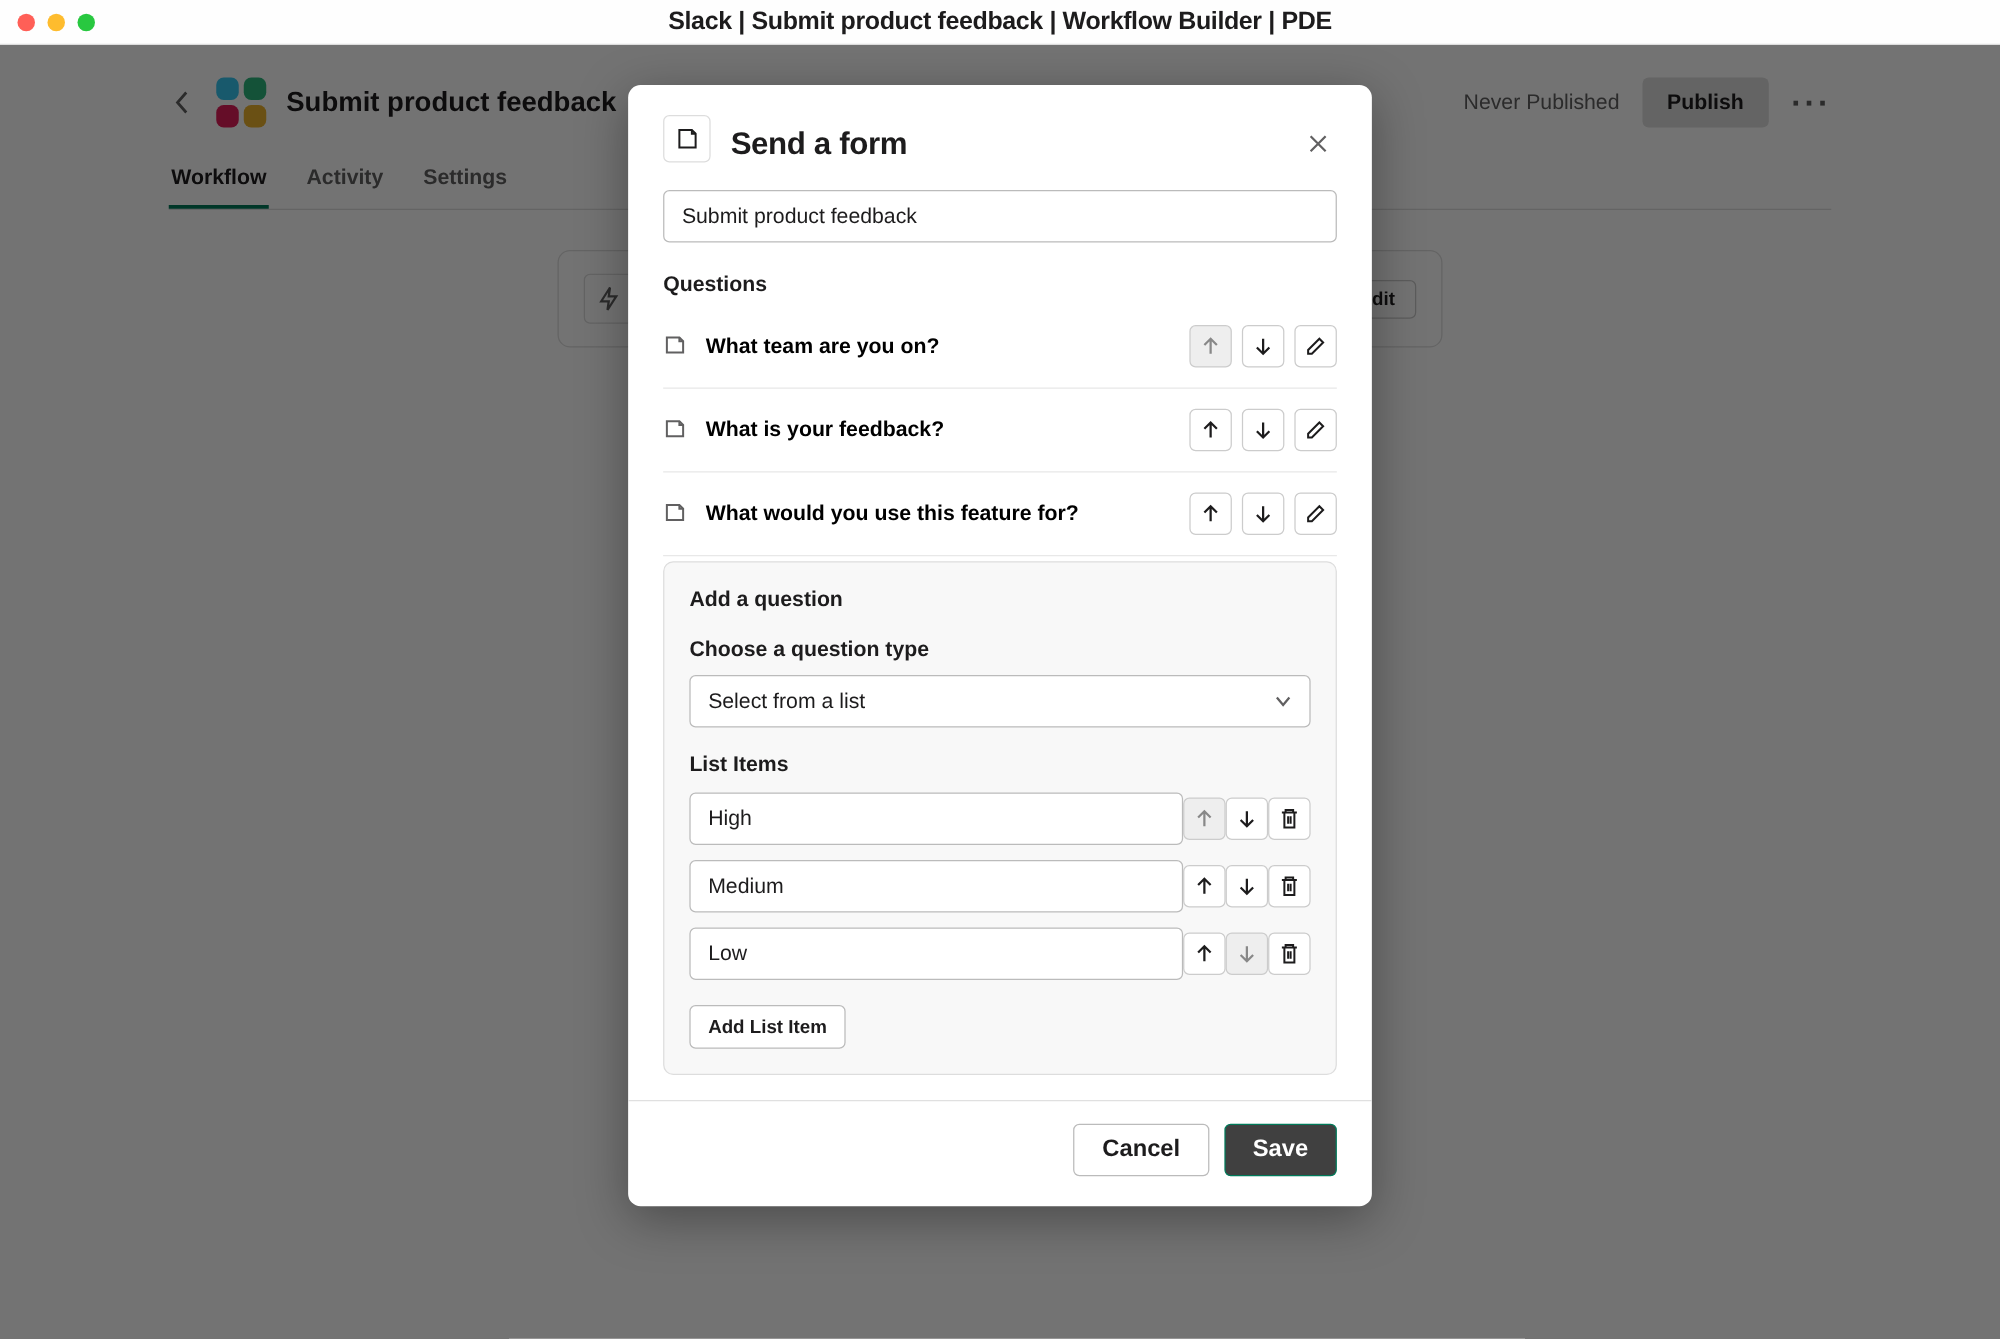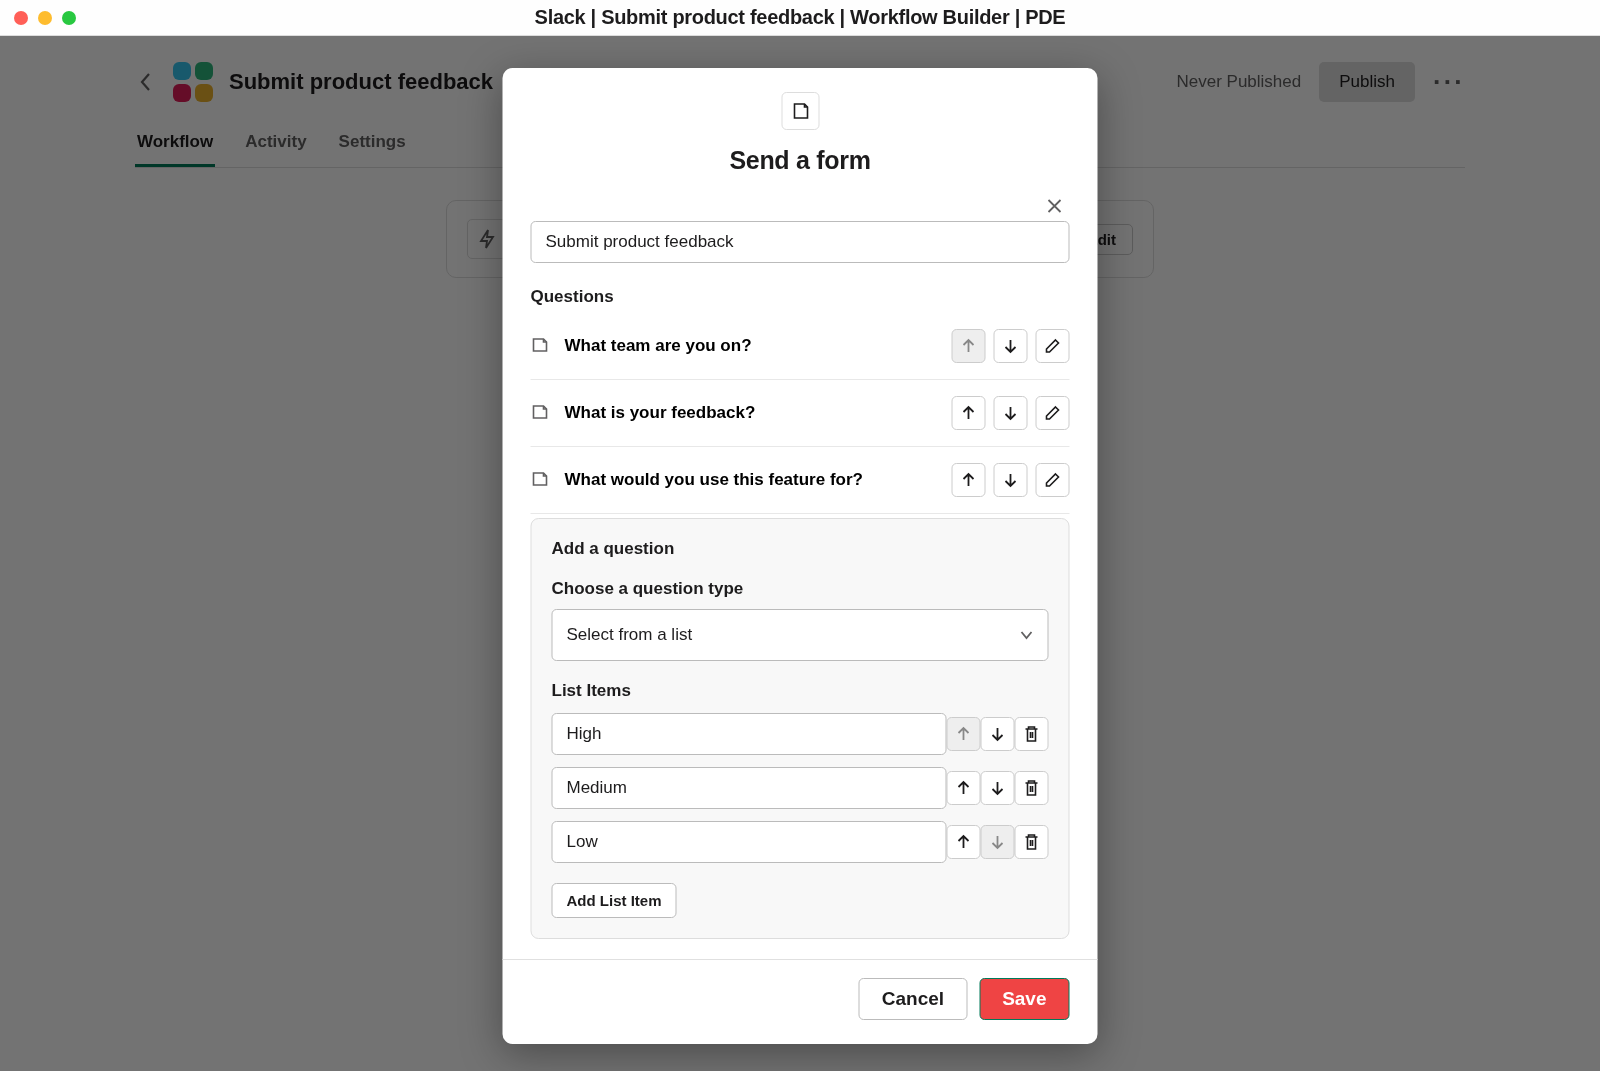--- a/index.html
+++ b/index.html
@@ -79,21 +79,21 @@
   }
   .page-header-right {
     margin-left: auto;
     display: flex; align-items: center; gap: 18px;
   }
   .never-pub {
     color: #616061; font-size: 17px;
   }
   .publish-btn {
     background: #dddddd; color: #1d1c1d;
-    font-weight: 400; font-size: 17px;
+    font-weight: 700; font-size: 17px;
     padding: 10px 20px; border-radius: 5px;
   }
   .more-dots { color: #616061; font-size: 26px; letter-spacing: 2px; font-weight: 800;}
   .page-tabs {
     display: flex;
     gap: 28px;
     margin-top: 30px;
     border-bottom: 1px solid #dddddd;
   }
   .page-tab {
@@ -146,22 +146,22 @@
     background: #ffffff;
     border-radius: 10px;
     box-shadow: 0 10px 40px rgba(0,0,0,0.35);
     display: flex;
     flex-direction: column;
   }
   .modal-body {
     padding: 24px 28px 20px 28px;
   }
   .modal-head {
-    display: flex; align-items: center; gap: 16px;
-    flex-direction: column;
+    display: flex; align-items: flex-end; gap: 16px;
+    margin-bottom: 22px;
   }
   .modal-head-icon {
     width: 38px; height: 38px;
     border: 1px solid #dddddd; border-radius: 5px;
     display: flex; align-items: center; justify-content: center;
     color: #1d1c1d;
   }
   .modal-title {
     font-size: 25px; font-weight: 800; color: #1d1c1d;
     letter-spacing: -0.3px;
@@ -232,21 +232,21 @@
   .panel-label {
     font-size: 17px; font-weight: 700; color: #1d1c1d;
     margin-bottom: 10px;
   }
   .panel-sublabel {
     font-size: 17px; font-weight: 700; color: #1d1c1d;
     margin: 20px 0 10px 0;
   }
   .select-box {
     width: 100%;
-    height: 52px;
+    height: 42px;
     border: 1px solid #bbbbbb;
     border-radius: 5px;
     padding: 0 14px;
     background: #ffffff;
     display: flex; align-items: center;
     font-size: 17px; color: #1d1c1d;
     position: relative;
   }
   .select-caret {
     position: absolute; right: 14px; top: 50%;
@@ -282,21 +282,21 @@
     border-radius: 5px;
     font-size: 19px; font-weight: 700;
     display: flex; align-items: center; justify-content: center;
   }
   .btn-secondary {
     background: #ffffff;
     border: 1px solid #bbbbbb;
     color: #1d1c1d;
   }
   .btn-primary {
-    background: #ef4444;
+    background: #404040;
     border: 1px solid #007a5a;
     color: #ffffff;
   }
 
   svg { stroke: currentColor; }
 </style>
 </head>
 <body>
 
 <div class="titlebar">

